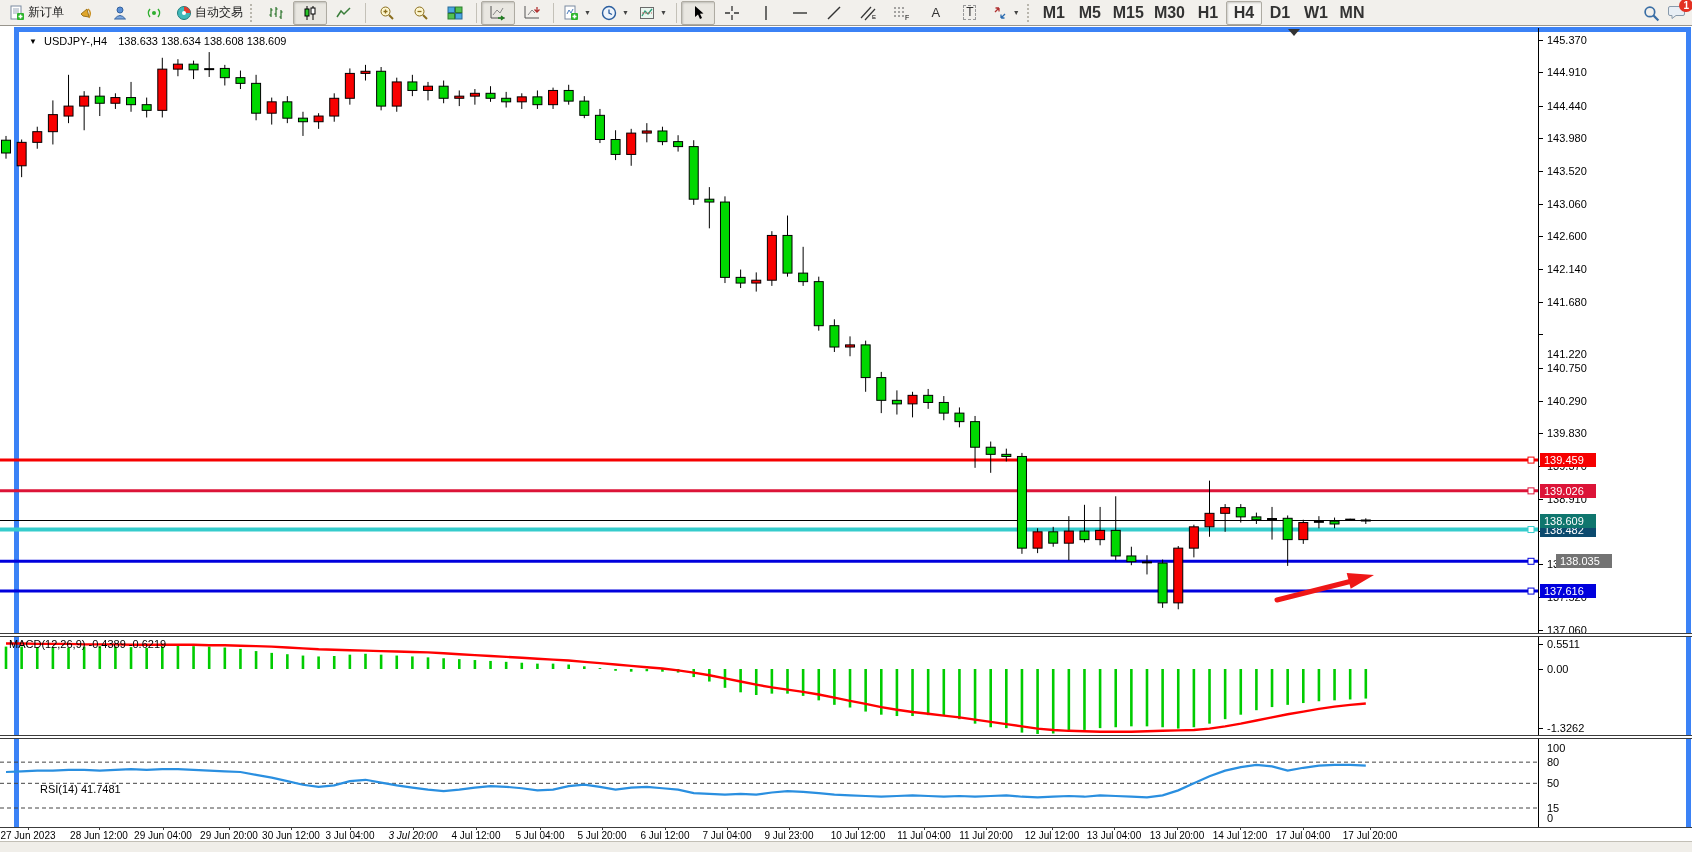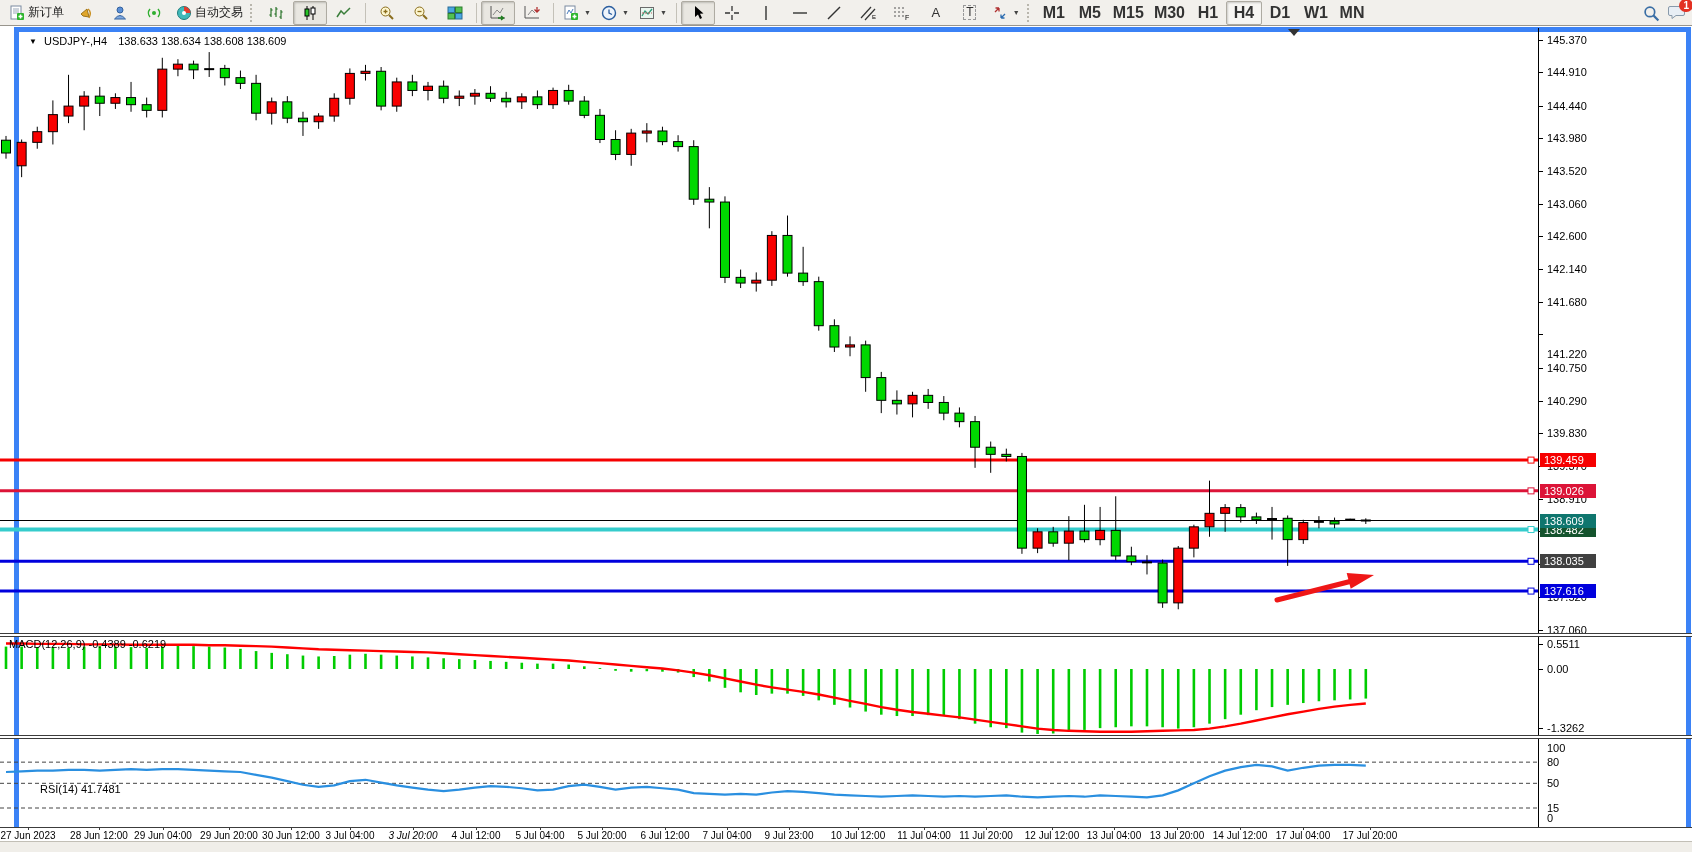--- a/index.html
+++ b/index.html
@@ -636,18 +636,18 @@
       <div class="axlab" style="top:663.5px;">0.00</div>
       <div class="axtick" style="top:727.91376px;"></div>
       <div class="axlab" style="top:722.91376px;">-1.3262</div>
       <div class="axlab" style="top:742.53px;">100</div>
       <div class="axlab" style="top:756.644px;">80</div>
       <div class="axlab" style="top:777.815px;">50</div>
       <div class="axlab" style="top:802.5145px;">15</div>
       <div class="axlab" style="top:813.1px;">0</div>
       <div class="pricebox" style="top:453.09477000000004px;background:#f60000;">139.459</div>
       <div class="pricebox" style="top:483.8680799999995px;background:#dc1438;">139.026</div>
-      <div class="pricebox" style="top:522.5301600000003px;background:#14532d;">138.482</div>
-      <div class="pricebox" style="top:554.2984500000006px;background:#404040;">138.035</div>
+      <div class="pricebox" style="top:522.5301600000003px;background:#0c4a6e;">138.482</div>
+      <div class="pricebox" style="top:554.2984500000006px;background:#737373;margin-left:16px;">138.035</div>
       <div class="pricebox" style="top:584.0767799999993px;background:#0000dd;">137.616</div>
       <div class="pricebox" style="top:513.5042699999997px;background:#0f766e;">138.609</div>
     </div>
 </div>
 
 </body></html>

